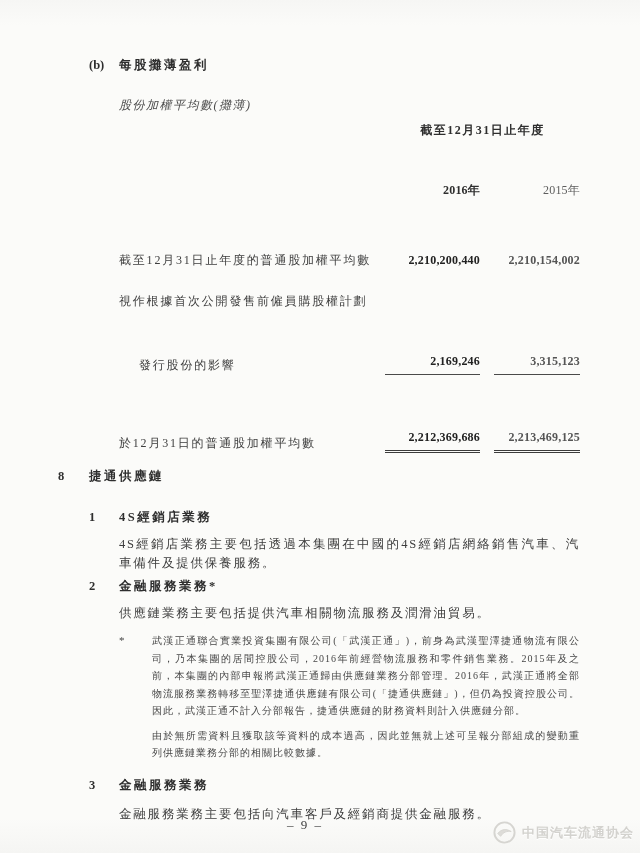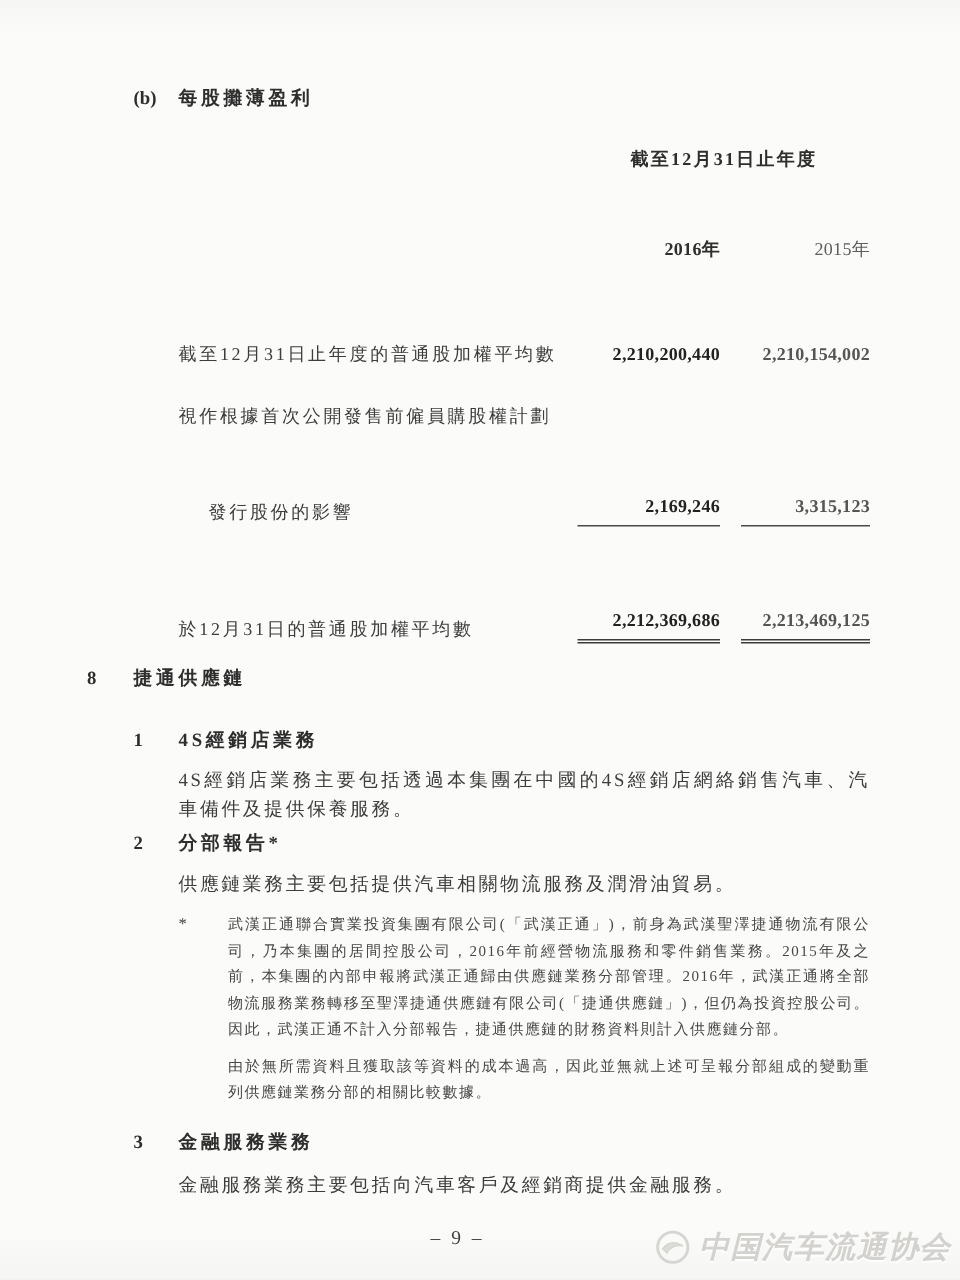--- a/index.html
+++ b/index.html
@@ -56,42 +56,42 @@
   
   .page-number{
     position:absolute;left:0;right:30px;bottom:20px;text-align:center;
     font-size:13px;letter-spacing:2px;color:#3d3d3d;
   }
   .watermark{
     position:absolute;right:6px;bottom:8px;display:flex;align-items:center;gap:5px;
     color:#d3d2ce;
   }
   .watermark .wm-text{
-    font-size:20px;letter-spacing:1px;font-weight:bold;
+    font-size:13px;letter-spacing:1px;font-weight:bold;
     text-shadow:0 1px 0 #ffffff;
-    font-style:italic;
   }
   .wm-logo{flex:none;width:25px;height:25px;}
   .sp-after-head{height:16px;}
   .sp-8{height:8px;}
   .sp-14{height:14px;}
   .sp-4{height:4px;}
   .sp-10{height:10px;}
 </style>
 </head>
 <body>
 
 <div class="page">
   <div class="content">
 
     <div class="row">
       <span class="marker m2">(b)</span>
       <h3>每股攤薄盈利</h3>
     </div>
     <div class="sp-after-head"></div>
+    <p class="caption-italic">股份加權平均數(攤薄)</p>
 
     <div class="fin-table">
       <div class="trow period-row">
         <div class="tlabel"></div>
         <div class="period">截至12月31日止年度</div>
       </div>
       <div class="trow colhead-row">
         <div class="tlabel"></div>
         <div class="tval b">2016年</div>
         <div class="tval v15">2015年</div>
@@ -134,21 +134,21 @@
       <h3>4S經銷店業務</h3>
     </div>
     <div class="sp-8"></div>
     <div class="body-block">
       <p class="para">4S經銷店業務主要包括透過本集團在中國的4S經銷店網絡銷售汽車、汽車備件及提供保養服務。</p>
     </div>
 
     <div class="sp-4"></div>
     <div class="row">
       <span class="marker m2">2</span>
-      <h3>分部報告*</h3>
+      <h3>金融服務業務*</h3>
     </div>
     <div class="sp-8"></div>
     <div class="body-block">
       <p class="para">供應鏈業務主要包括提供汽車相關物流服務及潤滑油貿易。</p>
     </div>
 
     <div class="footnote">
       <div class="row">
         <span class="m-star">*</span>
         <p class="fn-para">武漢正通聯合實業投資集團有限公司(「武漢正通」)，前身為武漢聖澤捷通物流有限公司，乃本集團的居間控股公司，2016年前經營物流服務和零件銷售業務。2015年及之前，本集團的內部申報將武漢正通歸由供應鏈業務分部管理。2016年，武漢正通將全部物流服務業務轉移至聖澤捷通供應鏈有限公司(「捷通供應鏈」)，但仍為投資控股公司。因此，武漢正通不計入分部報告，捷通供應鏈的財務資料則計入供應鏈分部。</p>

